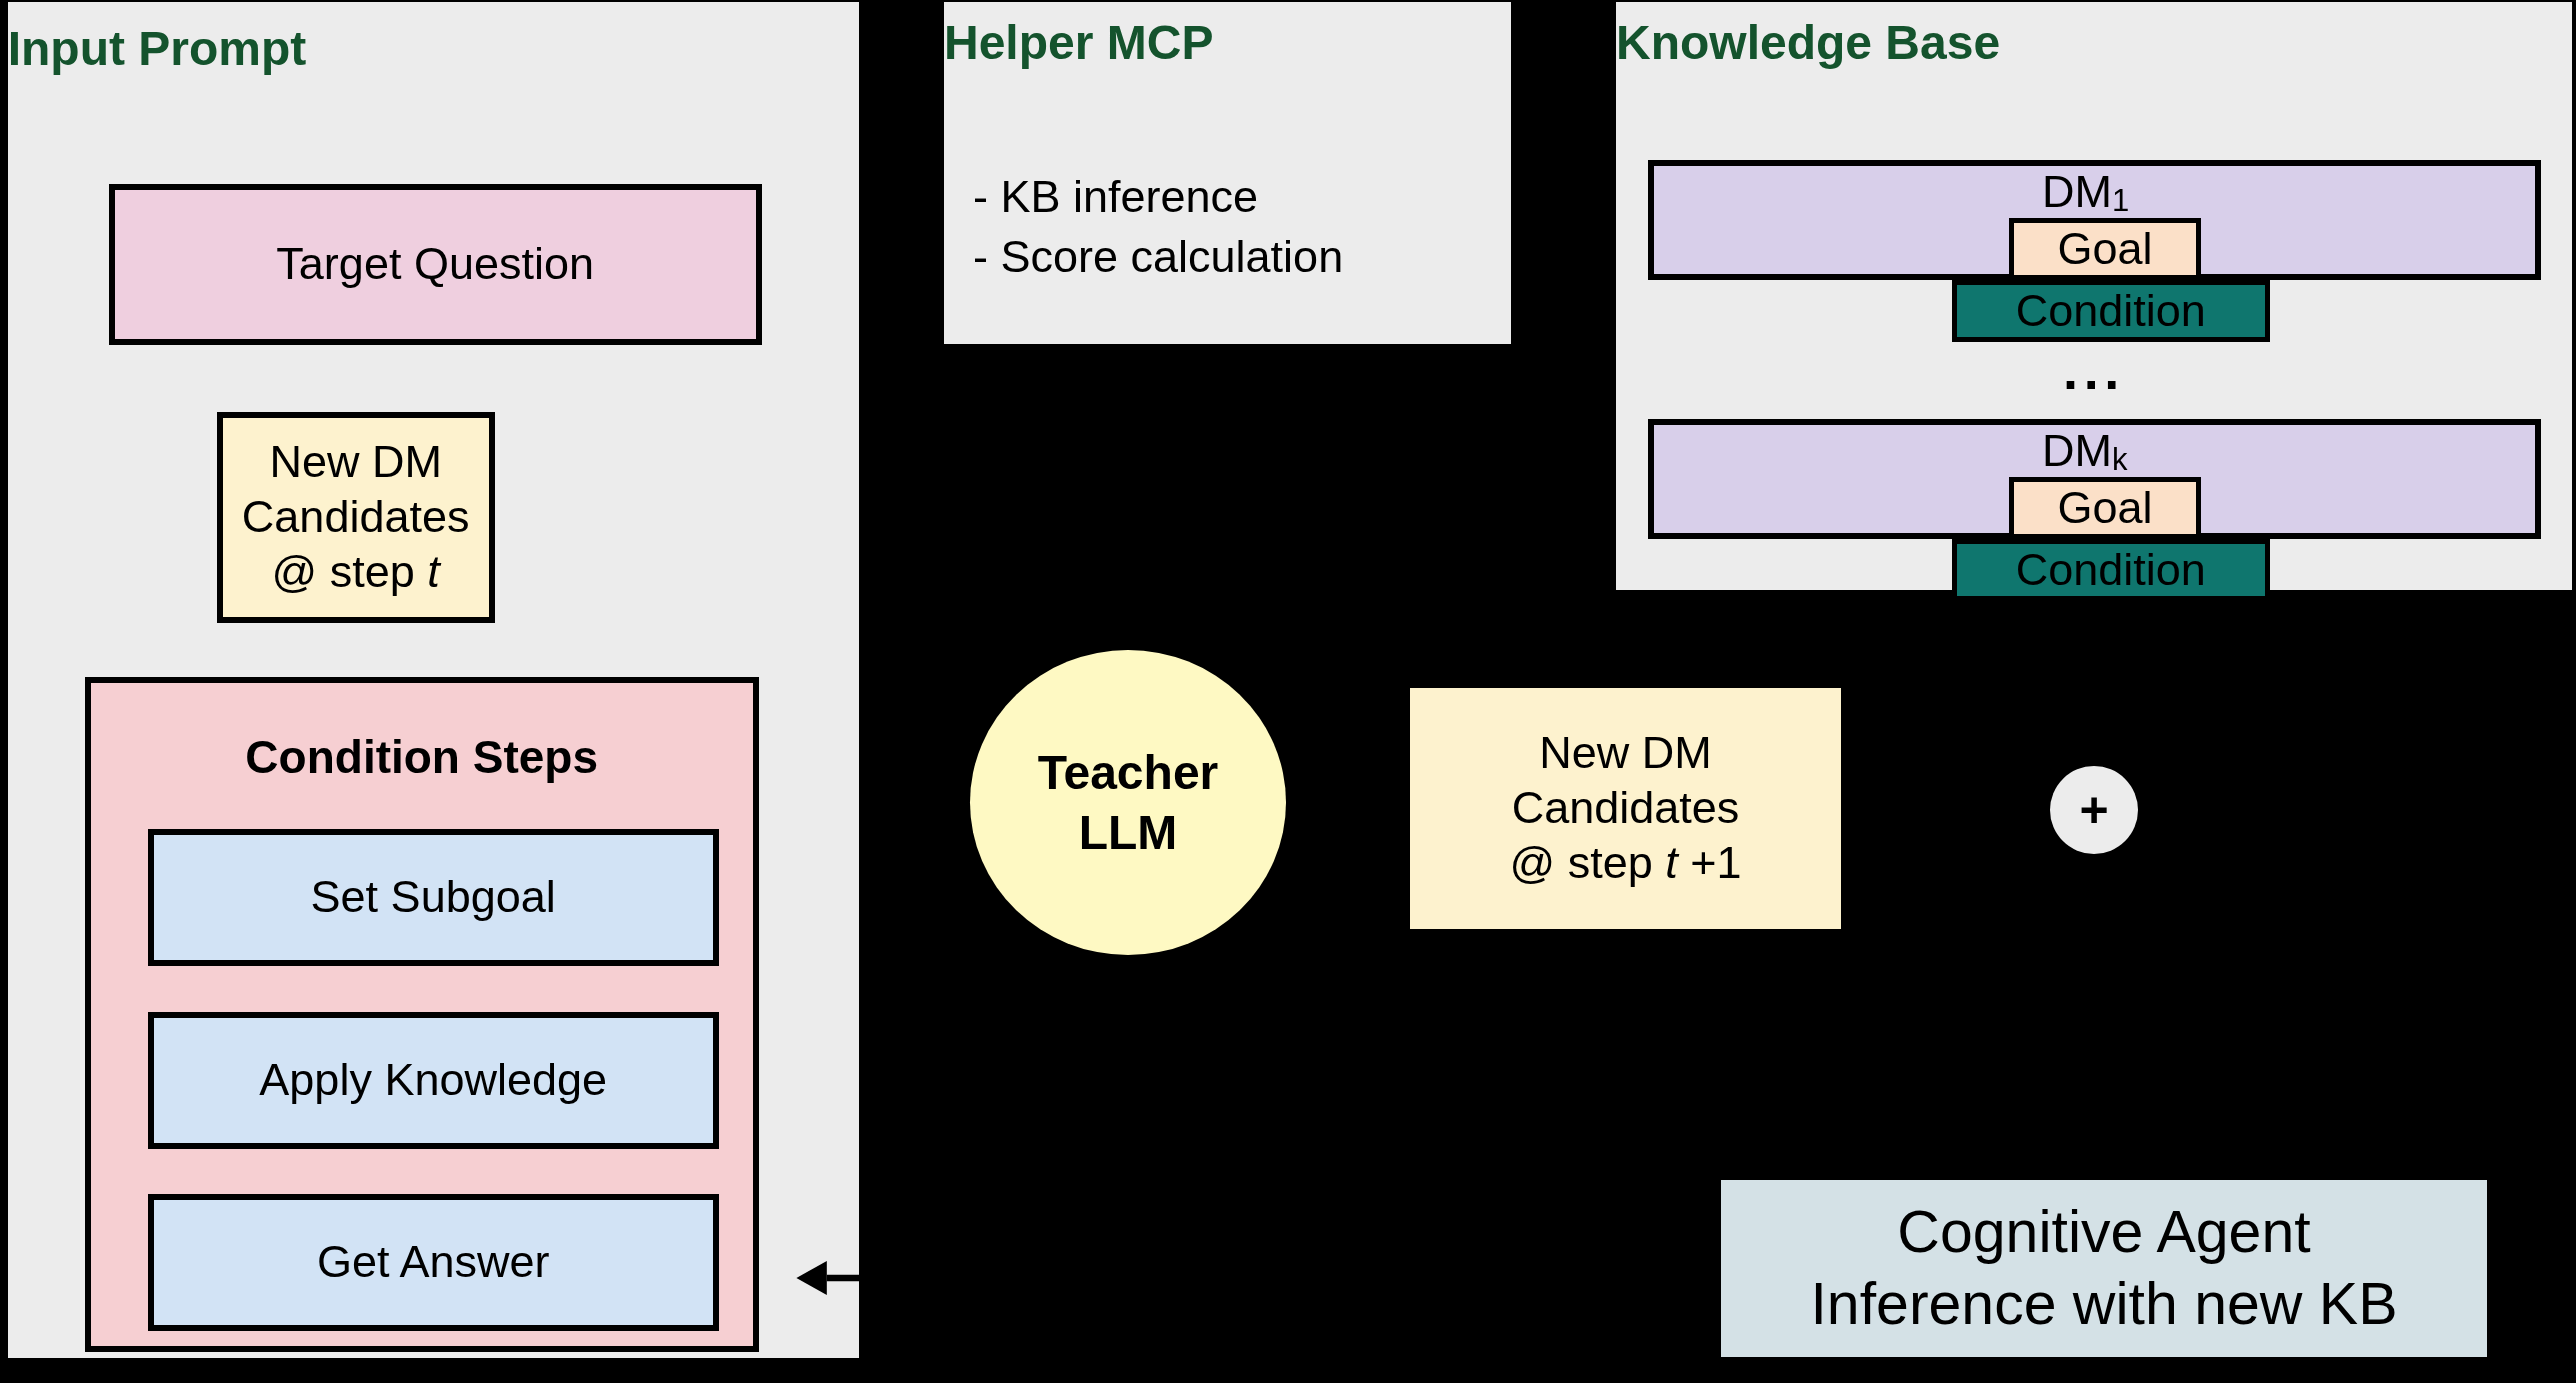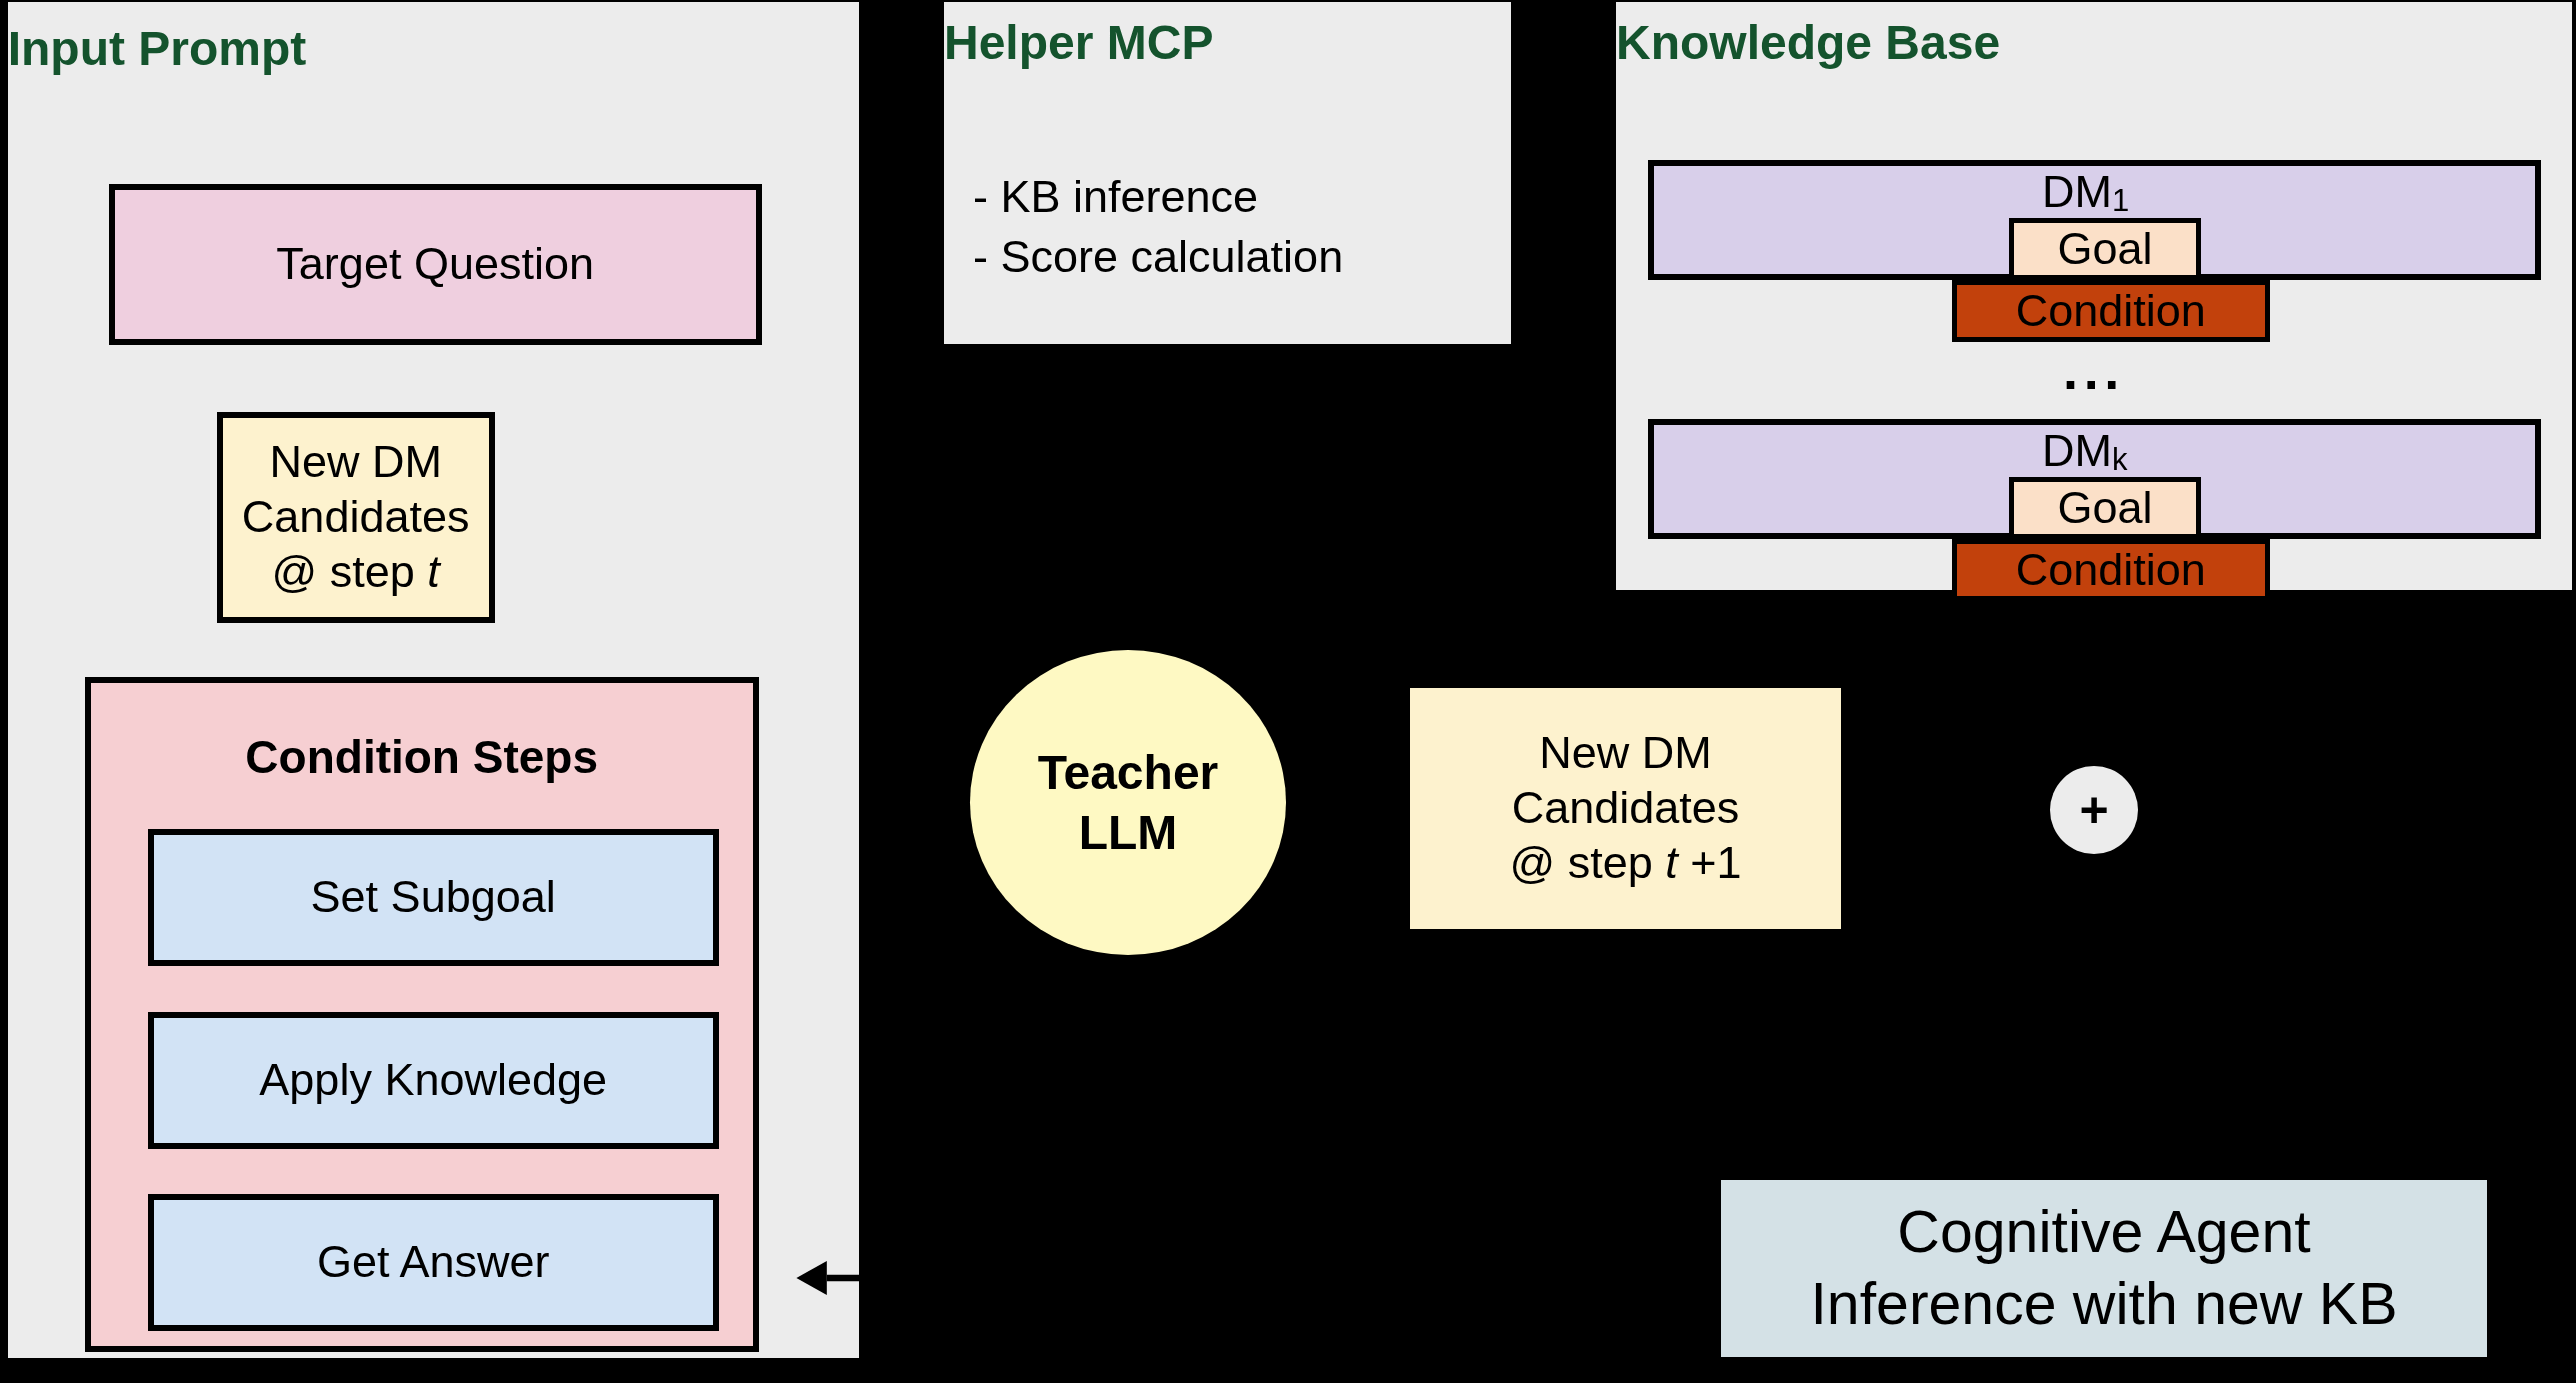--- a/index.html
+++ b/index.html
@@ -91,21 +91,21 @@
   #dm-row-1 { top: 158px; }
   #dm-row-k { top: 417px; }
   .dm-label { font-size: 45px; white-space: nowrap; width: 126px; }
   .dm-label sub { font-size: 31px; vertical-align: baseline; position: relative; bottom: -3.8px; }
   .dm-goal {
     width: 192px; height: 91px; background: #FBE0C8; font-size: 45px;
     display: flex; align-items: center; justify-content: center;
     box-sizing: border-box; border: 5.7px solid #000;
   }
   .dm-condition {
-    width: 318px; height: 88px; background: #c2410c; font-size: 45px;
+    width: 318px; height: 88px; background: #0f766e; font-size: 45px;
     display: flex; align-items: center; justify-content: center;
     box-sizing: border-box; border: 5.7px solid #000; margin-left: 11.5px;
   }
   #kb-ellipsis {
     position: absolute; left: 0; top: 337px; width: 956px;
     text-align: center; font-size: 54px; font-weight: bold; letter-spacing: 5.7px;
   }
 
   
   #teacher-llm-node {

